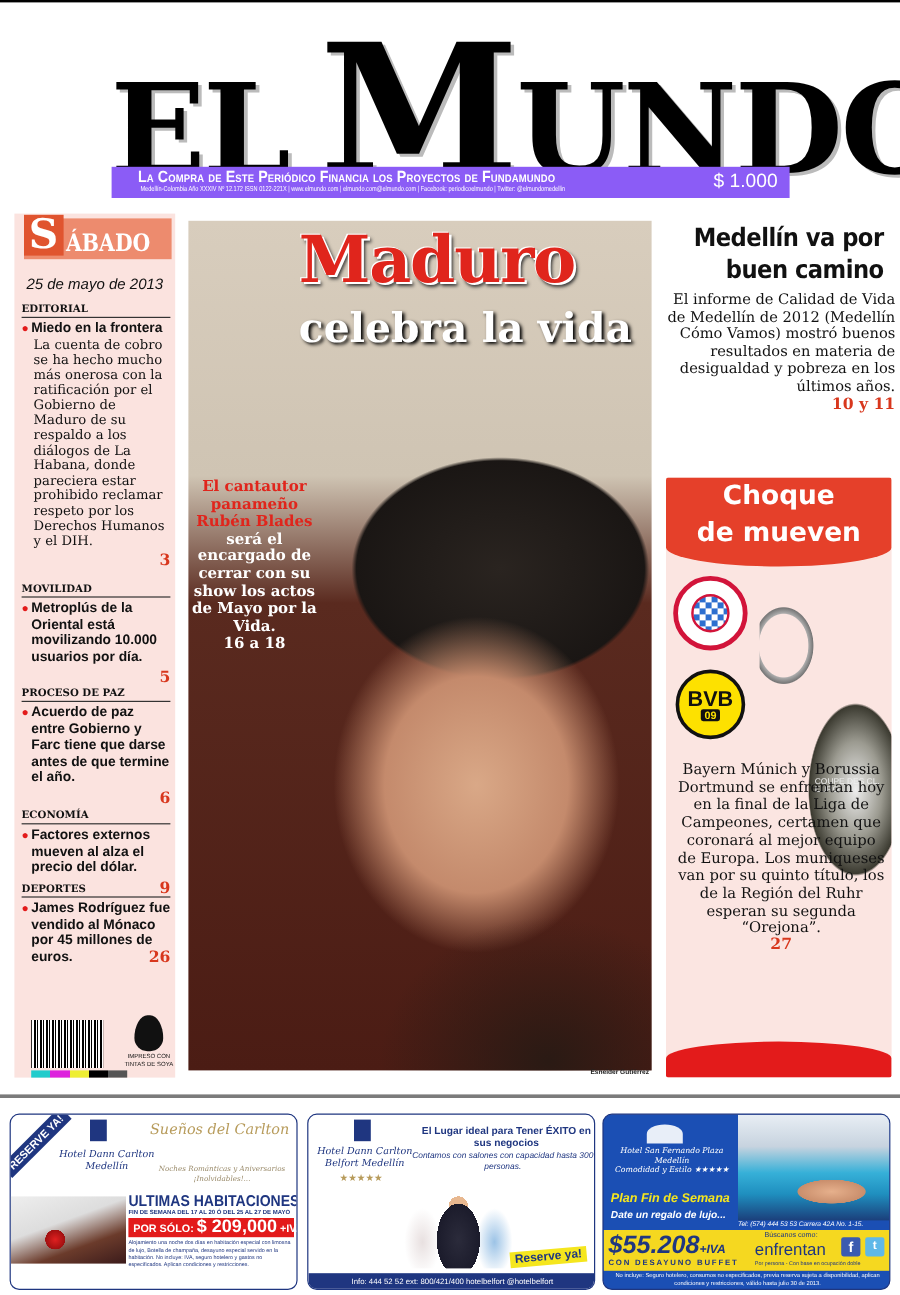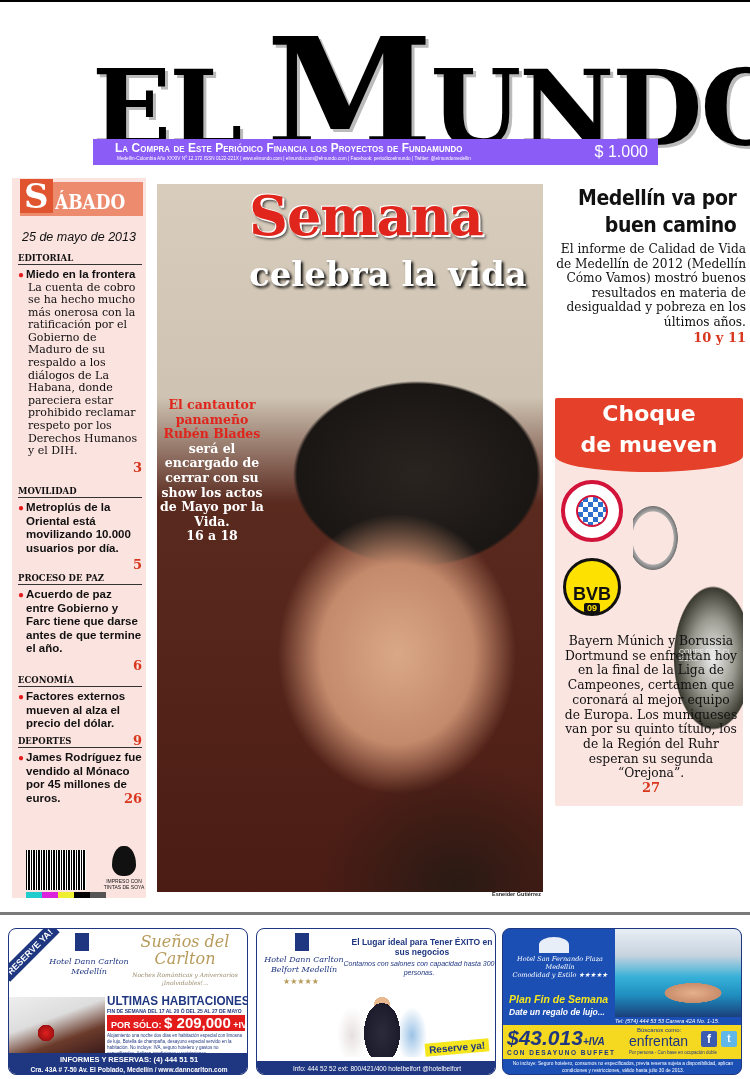--- a/index.html
+++ b/index.html
@@ -41,46 +41,46 @@
 #headline2{left:92px;top:70px;font-family:"DejaVu Serif",serif;font-weight:bold;font-size:34px;color:#fff;text-shadow:2px 2px 3px #000}
 #cap{left:0;top:214px;width:110px;text-align:center;font-family:"DejaVu Serif",serif;font-weight:bold;font-size:12.5px;line-height:14.6px}
 #cap .red{color:#e0251c}
 #cap .white{color:#fff}
 #credit{left:492px;top:891px;font-family:"Liberation Sans",sans-serif;font-size:5.5px;font-weight:bold;color:#222}
 
 #medellin{left:552px;top:185px;width:194px;text-align:right}
 #medellin h2{font-family:"DejaVu Sans",sans-serif;font-weight:bold;font-size:21px;line-height:27px;letter-spacing:-0.5px;transform:scaleX(0.9)}
 #medellin p{font-family:"DejaVu Serif",serif;font-size:12.2px;line-height:14.6px;margin-top:3px}
 #medellin .pg2{font-family:"DejaVu Serif",serif;font-weight:bold;color:#d8371d;font-size:13px}
-#champ{left:555px;top:398px;width:188px;height:408px;background:#fbe5e1;overflow:hidden;border-radius:2px}
+#champ{left:555px;top:398px;width:188px;height:500px;background:#fbe5e1;overflow:hidden;border-radius:2px}
 #champhead{left:0;top:0;width:188px;height:74px;background:#e5402a;border-radius:0 0 50% 50%/0 0 16px 16px;color:#fff;text-align:center;font-family:"DejaVu Sans",sans-serif;font-weight:bold;font-size:22px;line-height:31px}
 #bayern{left:6px;top:82px;width:62px;height:62px;border-radius:50%;background:#fff;border:4px solid #d2143a;display:flex;align-items:center;justify-content:center}
 #bayern .inner{width:32px;height:32px;border-radius:50%;background:repeating-conic-gradient(#2d6fcf 0 25%,#fff 0 50%) 0 0/10px 10px;border:2px solid #d2143a}
-#bvb{left:8px;top:160px;width:58px;height:58px;border-radius:50%;background:#fde100;border:3px solid #111;display:flex;flex-direction:column;align-items:center;justify-content:flex-end;font-family:"Liberation Sans",sans-serif;font-weight:bold;color:#111}
+#bvb{left:8px;top:160px;width:58px;height:58px;border-radius:50%;background:#fde100;border:3px solid #111;display:flex;flex-direction:column;align-items:center;justify-content:center;font-family:"Liberation Sans",sans-serif;font-weight:bold;color:#111}
 #bvb .b{font-size:18px;line-height:18px}
 #bvb .n{font-size:9px;background:#111;color:#fde100;padding:0 3px;border-radius:2px}
 #trophy{left:78px;top:60px;width:110px;height:310px;background:
 radial-gradient(ellipse 55px 100px at 80px 200px,#eee 0,#9b9a90 40%,#3b3a30 70%,transparent 72%),
 radial-gradient(ellipse 35px 45px at 20px 80px,transparent 58%,#aaa 60%,#777 70%,transparent 72%)}
 #trophytext{left:46px;top:190px;font-family:"Liberation Sans",sans-serif;font-size:7px;color:#eee}
 #champbody{left:8px;top:236px;width:176px;font-family:"DejaVu Serif",serif;font-size:12.3px;line-height:14.7px;text-align:center}
 #champbody .pg3{font-weight:bold;color:#d8371d;font-size:13px}
 #champfoot{left:0;top:470px;width:188px;height:30px;background:#e31b1b;border-radius:50% 50% 0 0/14px 14px 0 0}
 
 #divider{left:0;top:912px;width:750px;height:3px;background:#7b7b7b}
 
 .ad{position:absolute;top:928px;height:147px;border:1px solid #1f3680;border-radius:8px;overflow:hidden;background:#fff}
 #ad1{left:8px;width:240px}
 #ad2{left:256px;width:240px}
 #ad3{left:502px;width:240px;background:#1b4fb4}
 .ad .txt{position:absolute;font-family:"Liberation Sans",sans-serif}
 #ad1 .reserve{left:-14px;top:16px;width:70px;transform:rotate(-45deg);background:#1f3680;color:#fff;font-size:9px;font-weight:bold;text-align:center;padding:2px 0}
 #ad1 .logo{left:66px;top:4px;width:14px;height:18px;background:#1f3680}
 #ad1 .hotel{left:40px;top:28px;width:80px;text-align:center;font-family:"DejaVu Serif",serif;font-style:italic;font-size:8px;color:#1f3680;line-height:10px}
-#ad1 .suenos{left:116px;top:4px;width:120px;text-align:center;font-family:"DejaVu Serif",serif;font-style:italic;font-size:16px;color:#b79b5b;line-height:17px}
+#ad1 .suenos{left:116px;top:4px;width:120px;text-align:left;font-family:"DejaVu Serif",serif;font-style:italic;font-size:12px;color:#b79b5b;line-height:17px}
 #ad1 .sub{left:116px;top:42px;width:120px;text-align:center;font-family:"DejaVu Serif",serif;font-style:italic;font-size:6px;color:#9a8b6b;line-height:8px}
 #ad1 .ult{left:98px;top:64px;font-weight:bold;font-size:13px;color:#1f3680;transform:scaleX(0.9);transform-origin:left;white-space:nowrap}
 #ad1 .fin{left:98px;top:79px;font-size:5px;font-weight:bold;color:#1f3680;white-space:nowrap}
 #ad1 .precio{left:98px;top:86px;width:138px;height:16px;background:#e31b1b;color:#fff;font-weight:bold;font-size:9px;padding-left:4px;line-height:16px;white-space:nowrap}
 #ad1 .precio b{font-size:15px}
 #ad1 .fine{left:98px;top:104px;width:138px;font-size:4.5px;line-height:6px;color:#1f3680}
 #ad1 .img{left:0;top:68px;width:96px;height:56px;background:linear-gradient(160deg,#eee 0,#ddd 40%,#6b3b2b 70%,#3b1b1b 100%)}
 #ad1 .roses{left:26px;top:96px;width:22px;height:16px;background:radial-gradient(circle,#e02020 0,#a01010 60%,transparent 62%)}
 #ad1 .foot{left:0;top:124px;width:240px;height:23px;background:#1f3680;color:#fff;text-align:center;font-weight:bold;font-size:7.5px;line-height:10px;padding-top:2px}
 #ad2 .logo{left:38px;top:4px;width:14px;height:18px;background:#1f3680}
@@ -182,21 +182,21 @@
 
   <div id="barcode" class="abs"></div>
   <div id="colorstrip" class="abs"></div>
   <div id="soy" class="abs">
     <div class="drop"></div>
     <span>IMPRESO CON TINTAS DE SOYA</span>
   </div>
 </div>
 
 <div id="photo" class="abs">
-  <div id="headline1" class="abs">Semana</div>
+  <div id="headline1" class="abs">Maduro</div>
   <div id="headline2" class="abs">celebra la vida</div>
   <div id="cap" class="abs">
     <div class="red">El cantautor panameño Rubén Blades</div>
     <div class="white">será el encargado de cerrar con su show los actos de Mayo por la Vida.</div>
     <div class="white">16 a 18</div>
   </div>
 </div>
 <div id="credit" class="abs">Esneider Gutiérrez</div>
 
 <div id="medellin" class="abs">
@@ -234,24 +234,20 @@
   <div class="txt logo"></div>
   <div class="txt hotel">Hotel Dann Carlton Medellín</div>
   <div class="txt suenos">Sueños del Carlton</div>
   <div class="txt sub">Noches Románticas y Aniversarios ¡Inolvidables!...</div>
   <div class="txt img"></div>
   <div class="txt roses"></div>
   <div class="txt ult">ULTIMAS HABITACIONES</div>
   <div class="txt fin">FIN DE SEMANA DEL 17 AL 20 Ó DEL 25 AL 27 DE MAYO</div>
   <div class="txt precio"><span>POR SÓLO:</span> <b>$ 209,000</b> <span>+IVA</span></div>
   <div class="txt fine">Alojamiento una noche dos días en habitación especial con limosna de lujo, Botella de champaña, desayuno especial servido en la habitación. No incluye: IVA, seguro hotelero y gastos no especificados. Aplican condiciones y restricciones.</div>
-  <div class="txt foot">
-    <div>INFORMES Y RESERVAS: (4) 444 51 51</div>
-    <div style="font-size:6.5px">Cra. 43A # 7-50 Av. El Poblado, Medellín / www.danncarlton.com</div>
-  </div>
 </div>
 
 <div id="ad2" class="ad">
   <div class="txt logo"></div>
   <div class="txt hotel">Hotel Dann Carlton Belfort Medellín</div>
   <div class="txt stars">★★★★★</div>
   <div class="txt head">El Lugar ideal para Tener ÉXITO en sus negocios</div>
   <div class="txt sub">Contamos con salones con capacidad hasta 300 personas.</div>
   <div class="txt people"></div>
   <div class="txt reserve">Reserve ya!</div>
@@ -263,21 +259,21 @@
   <div class="txt woman"></div>
   <div class="txt hlogo"></div>
   <div class="txt hotel">
     <div>Hotel San Fernando Plaza Medellín</div>
     <div>Comodidad y Estilo ★★★★★</div>
   </div>
   <div class="txt plan">Plan Fin de Semana</div>
   <div class="txt date">Date un regalo de lujo...</div>
   <div class="txt tel">Tel: (574) 444 53 53 Carrera 42A No. 1-15.</div>
   <div class="txt yellow"></div>
-  <div class="txt price"><span>$43.013</span><small>+IVA</small></div>
+  <div class="txt price"><span>$55.208</span><small>+IVA</small></div>
   <div class="txt desayuno">CON DESAYUNO BUFFET</div>
   <div class="txt buscanos">Búscanos como:</div>
   <div class="txt hotelsfp">enfrentan</div>
   <div class="txt fb">f</div>
   <div class="txt tw">t</div>
   <div class="txt persona">Por persona - Con base en ocupación doble</div>
   <div class="txt fine">No incluye: Seguro hotelero, consumos no especificados, previa reserva sujeta a disponibilidad, aplican condiciones y restricciones, válido hasta julio 30 de 2013.</div>
 </div>
 
 </body></html>

